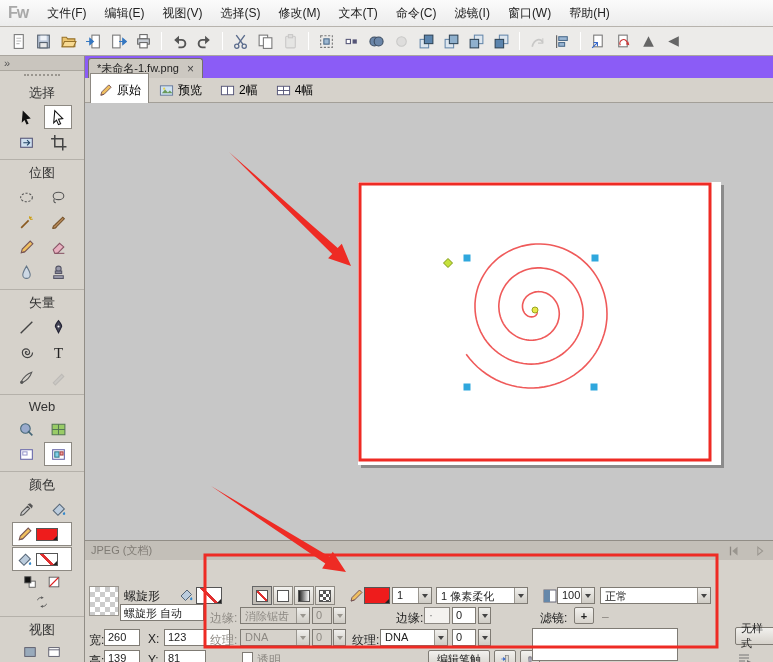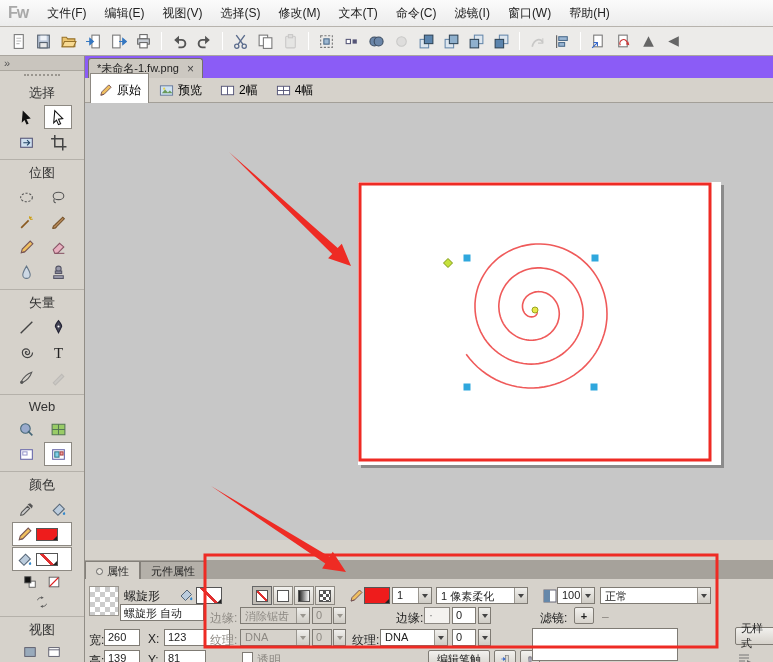--- a/index.html
+++ b/index.html
@@ -707,30 +707,37 @@
           <rect x="105.5" y="72.5" width="7" height="7" fill="#2fa7dd"></rect>
           <rect x="233.5" y="72.5" width="7" height="7" fill="#2fa7dd"></rect>
           <rect x="105.5" y="201.5" width="7" height="7" fill="#2fa7dd"></rect>
           <rect x="232.5" y="201.5" width="7" height="7" fill="#2fa7dd"></rect>
           <polygon points="90,76.5 94.5,81 90,85.5 85.5,81" fill="#c6e23c" stroke="#7e9a14"></polygon>
           <circle cx="177" cy="128" r="3" fill="#e7e74a" stroke="#98a51f"></circle>
         </svg>
     </div>
   </div>
 
-
-  <div class="propstabs">
-    <div class="ptab active">
-      <span class="dot"></span>
-      <span>属性</span>
-    </div>
-    <div class="ptab">
-      <span>元件属性</span>
-    </div>
+  <div class="statusbar">
+    <span>JPEG (文档)</span>
+    <span class="nav">
+      <span>
+          <svg viewBox="0 0 16 16" width="14" height="14">
+            <path d="M4 3v10" stroke="#8d8983" stroke-width="1.5"></path>
+            <path d="M12 3L6 8l6 5z" fill="#9a968f"></path>
+          </svg>
+        </span>
+      <span>
+          <svg viewBox="0 0 16 16" width="14" height="14">
+            <path d="M5.5 3.5l5.5 4.5-5.5 4.5z" fill="none" stroke="#9a968f" stroke-width="1.2"></path>
+          </svg>
+        </span>
+    </span>
   </div>
+
 
   <div class="props">
     <div class="thumb"></div>
     <span class="lbl" style="left:39px;top:9px">螺旋形</span>
     <div class="field" style="left:35px;top:25px;width:84px;height:17px">螺旋形 自动</div>
 
     <span class="lbl" style="left:4px;top:53px">宽:</span>
     <div class="field" style="left:19px;top:50px;width:36px;height:17px">260</div>
     <span class="lbl" style="left:63px;top:53px">X:</span>
     <div class="field" style="left:79px;top:50px;width:66px;height:17px">123</div>

